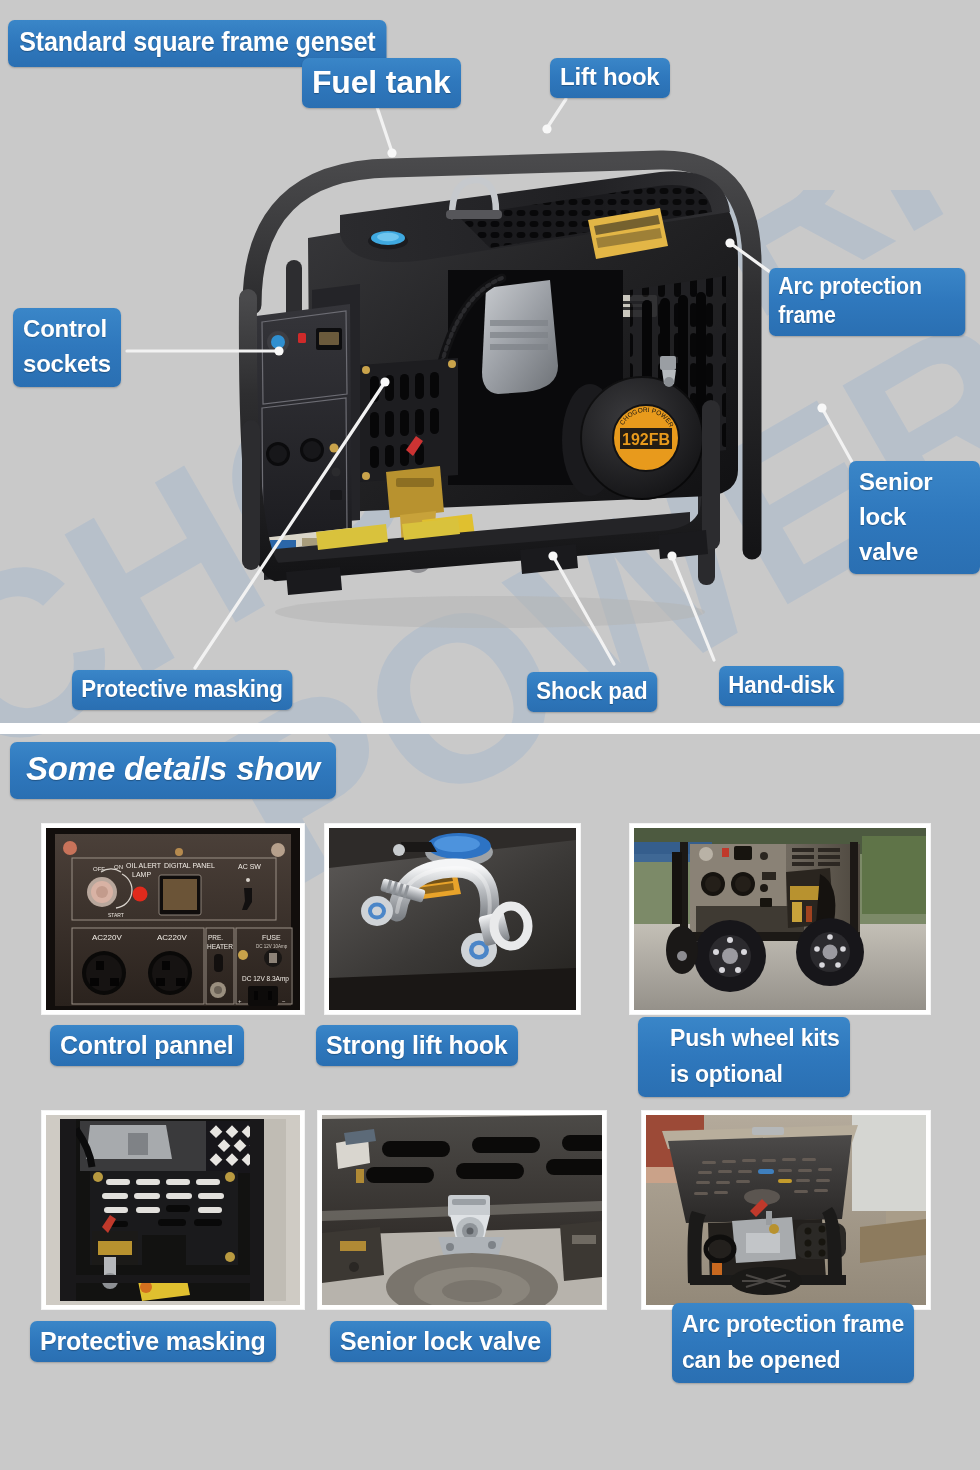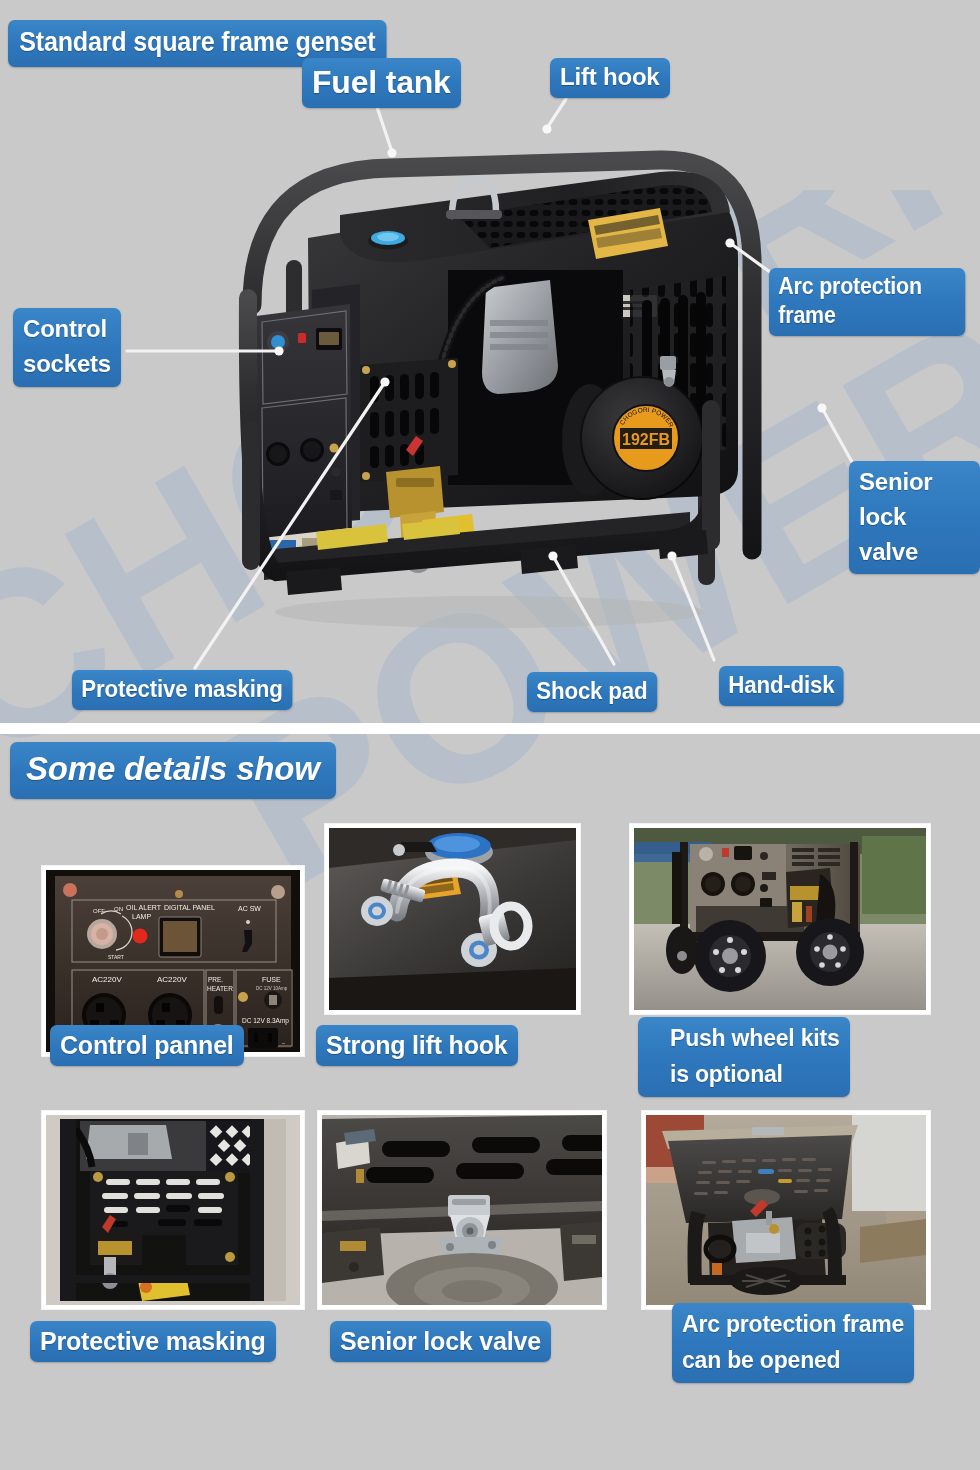--- a/index.html
+++ b/index.html
@@ -346,21 +346,21 @@
   <div class="lbl narrowfont" style="left:527px; top:672px; font-size:24px;">Shock pad</div>
 
   <div class="lbl narrowfont" style="left:719px; top:666px; font-size:24px;">Hand-disk</div>
 
   <div class="divider"></div>
 
   <div id="details">
 
     <div class="lbl" style="left:10px; top:8px; font-size:33px; padding:6px 16px 9px 16px; font-style:italic;">Some details show</div>
 
-    <div class="photo-frame" style="left:42px; top:90px; width:262px; height:190px;margin-top:42px;">
+    <div class="photo-frame" style="left:42px; top:90px; width:262px; height:190px;">
       <svg viewBox="0 0 254 182" xmlns="http://www.w3.org/2000/svg">
         <defs>
           <linearGradient id="cpBody" x1="0" y1="0" x2="0" y2="1">
             <stop offset="0%" stop-color="#4b4039"></stop>
             <stop offset="100%" stop-color="#2a221d"></stop>
           </linearGradient>
         </defs>
         <rect width="254" height="182" fill="#120e0c"></rect>
         <rect x="9" y="6" width="236" height="172" fill="url(#cpBody)"></rect>
 

